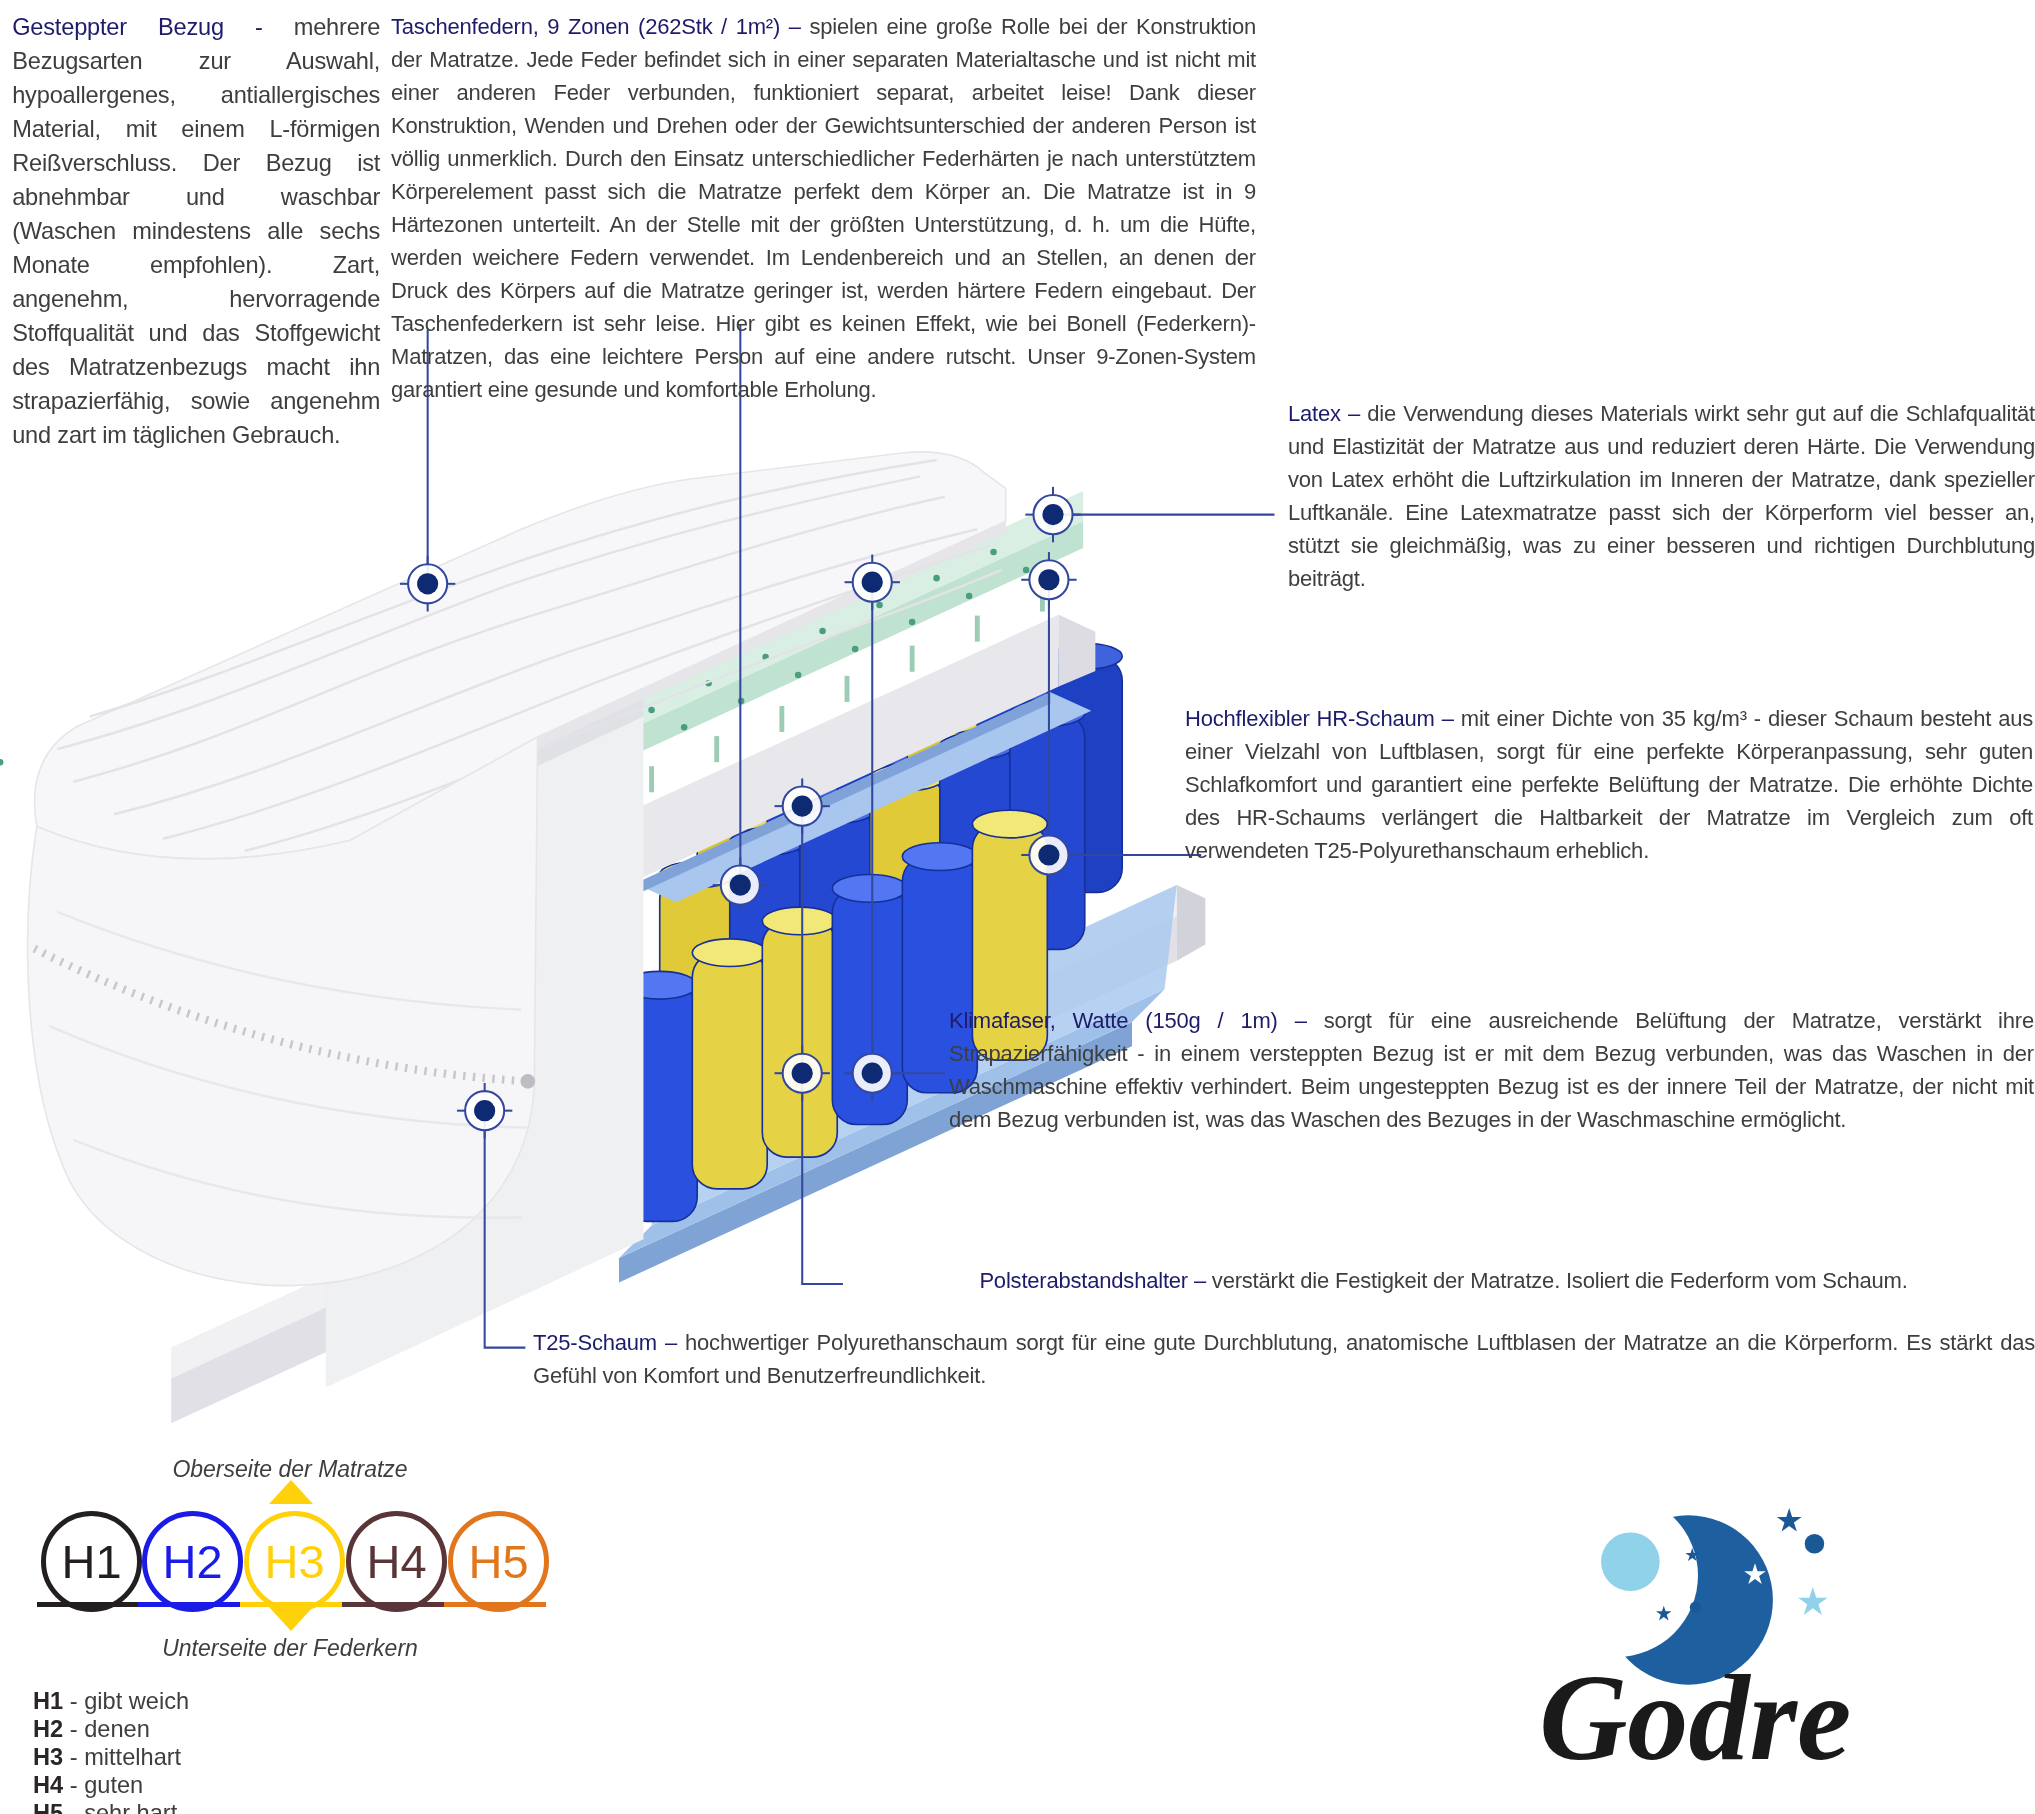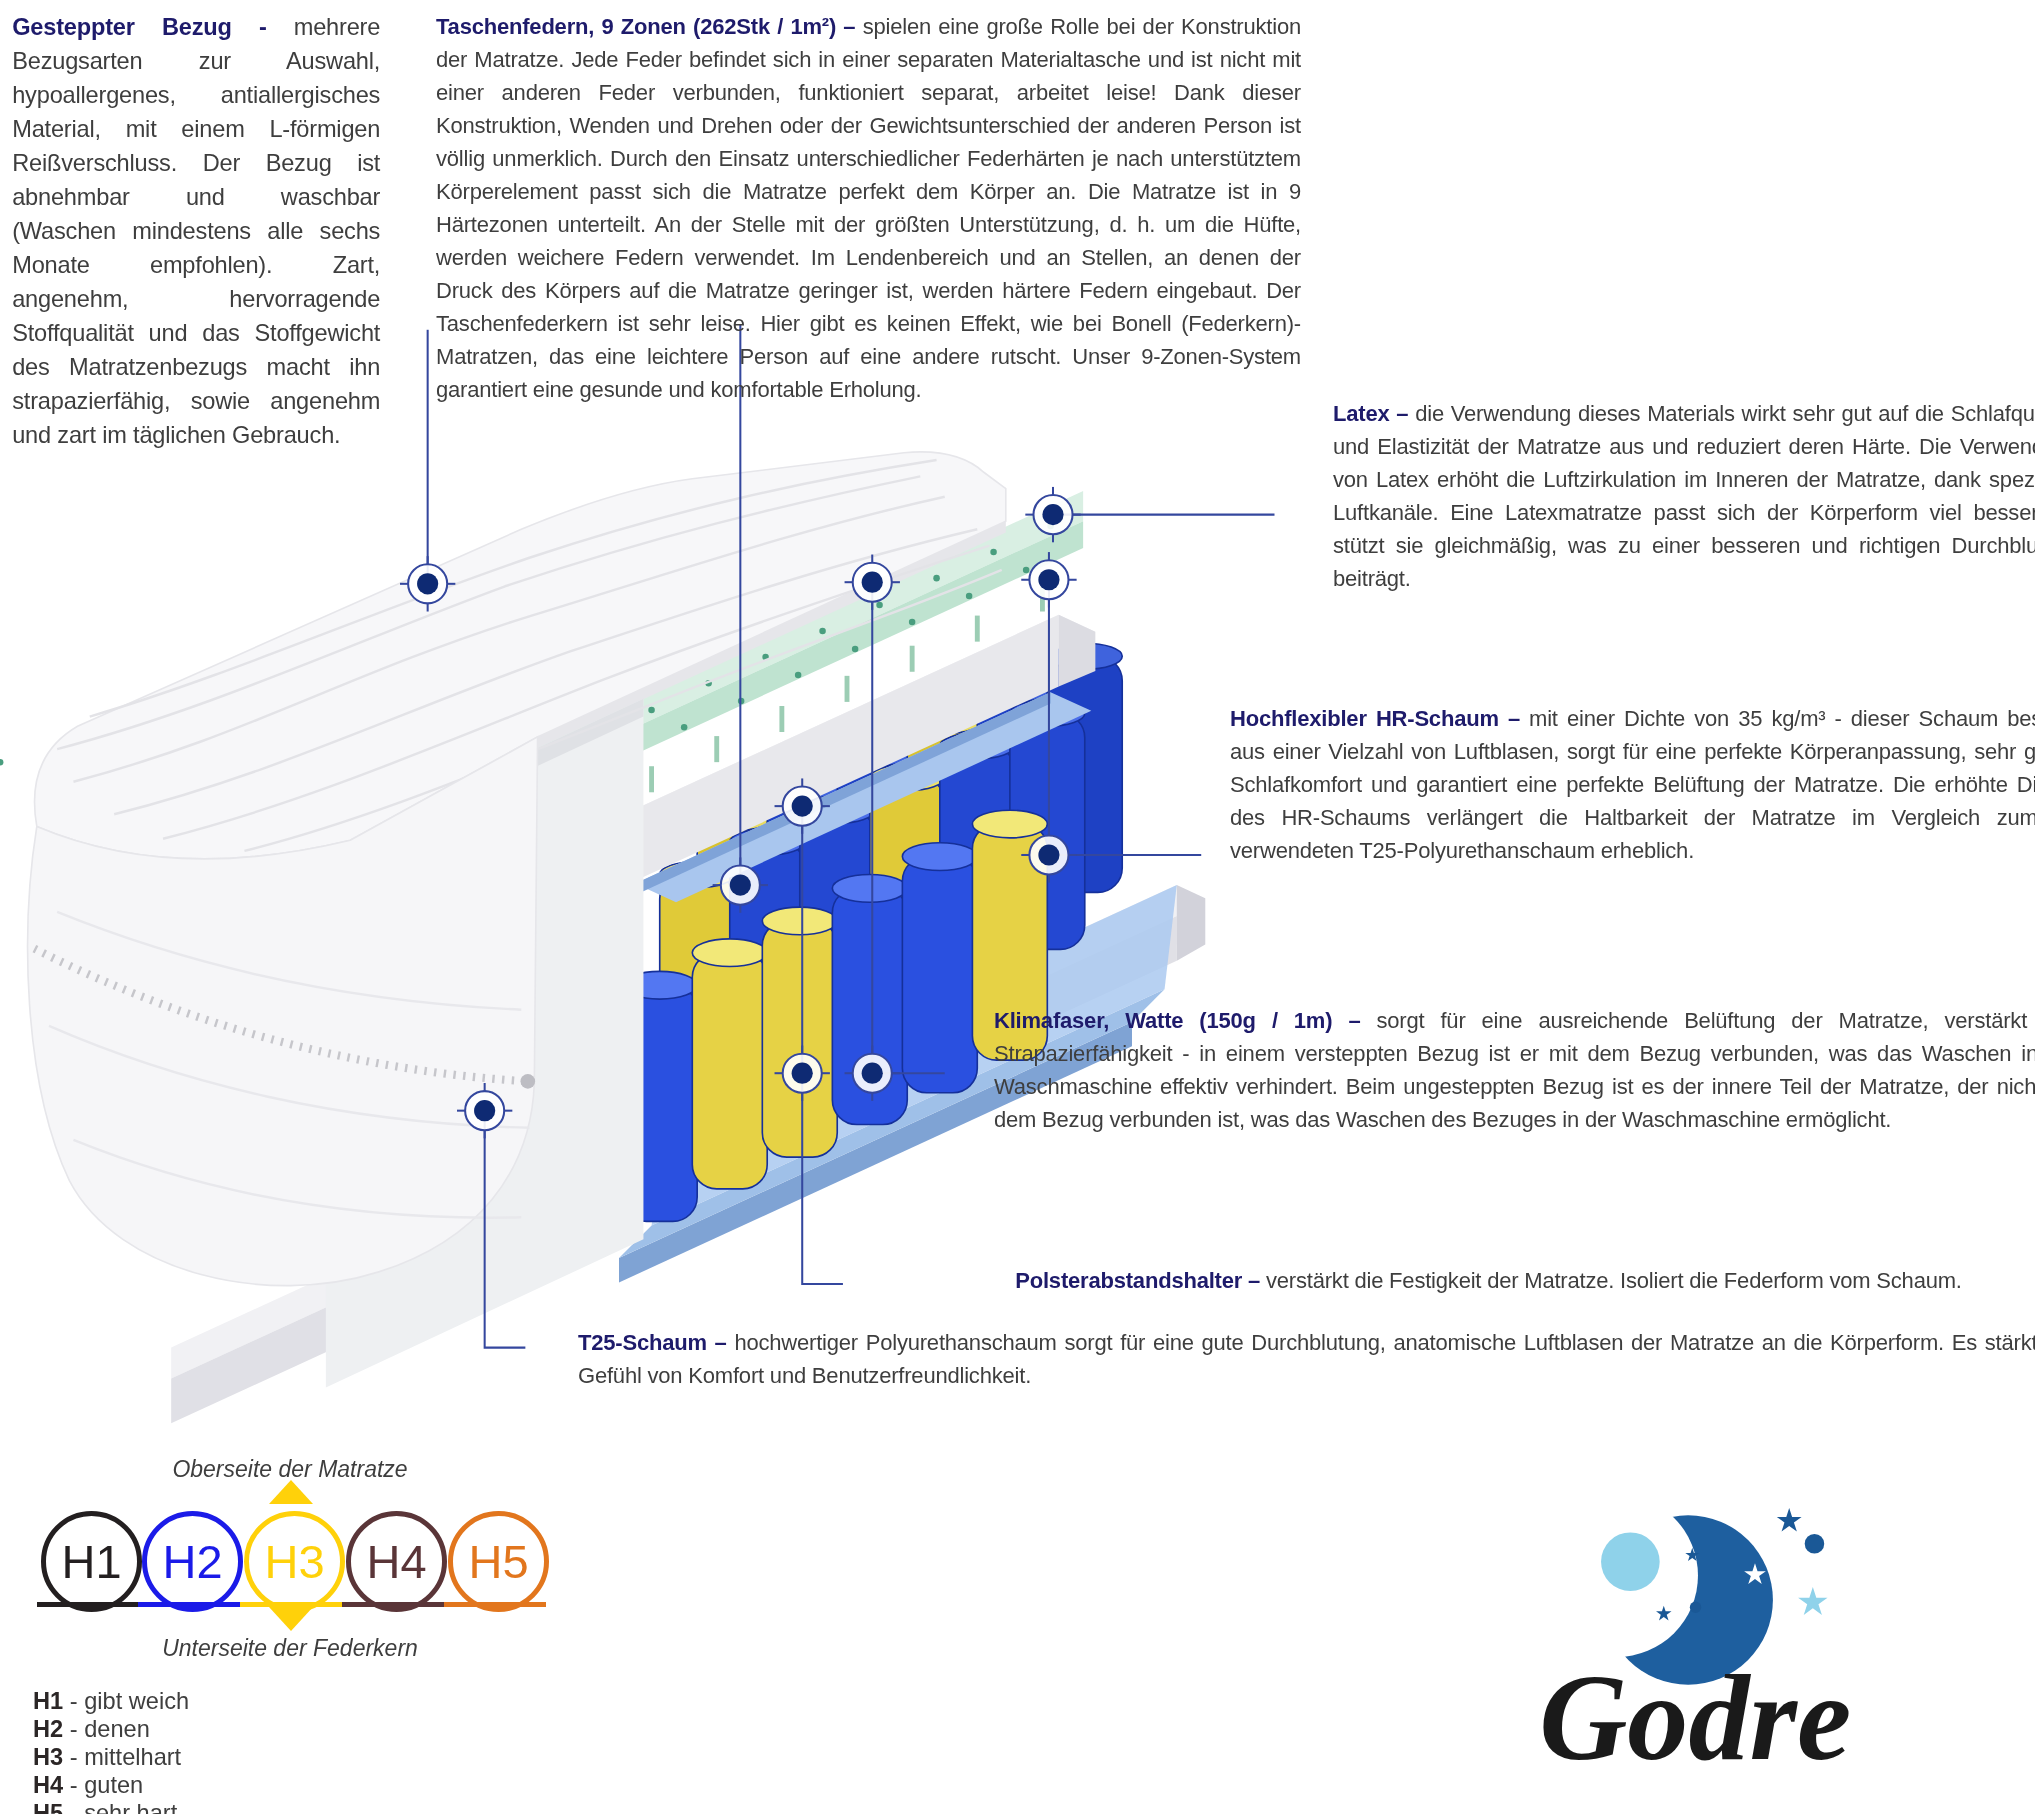--- a/index.html
+++ b/index.html
@@ -1,20 +1,20 @@
 <!DOCTYPE html>
 <html style="font-size:13px"><head>
 <meta charset="utf-8">
 <style>
   html,body{margin:0;padding:0;background:#ffffff;}
   body{width:2036px;height:1815px;position:relative;overflow:hidden;
        font-family:"Liberation Sans",sans-serif;color:#3e3e3e;}
   .para{position:absolute;text-align:justify;letter-spacing:-0.2px;}
-  .para .h{font-weight:bold;color:#1e1b6b;}
-  .p-std{font-size:22px;line-height:33px;margin-left:45px;}
+  .para .h{font-weight:normal;color:#1e1b6b;}
+  .p-std{font-size:22px;line-height:33px;}
   .p-big{font-size:23.6px;line-height:34px;}
   #para-gesteppter{left:12.2px;top:9.8px;width:368px;}
   #para-taschenfedern{left:391px;top:9.8px;width:865px;}
   #para-latex{left:1288px;top:397px;width:747px;}
   #para-hr{left:1185px;top:702px;width:848px;}
   #para-klimafaser{left:949px;top:1004px;width:1085px;}
   #para-polster{left:851px;top:1264px;width:1185px;text-align:center;}
   #para-t25{left:533px;top:1326px;width:1502px;}
   
   .hs-label{position:absolute;font-size:23px;color:#3e3e3e;width:326px;text-align:center;font-style:italic;}

